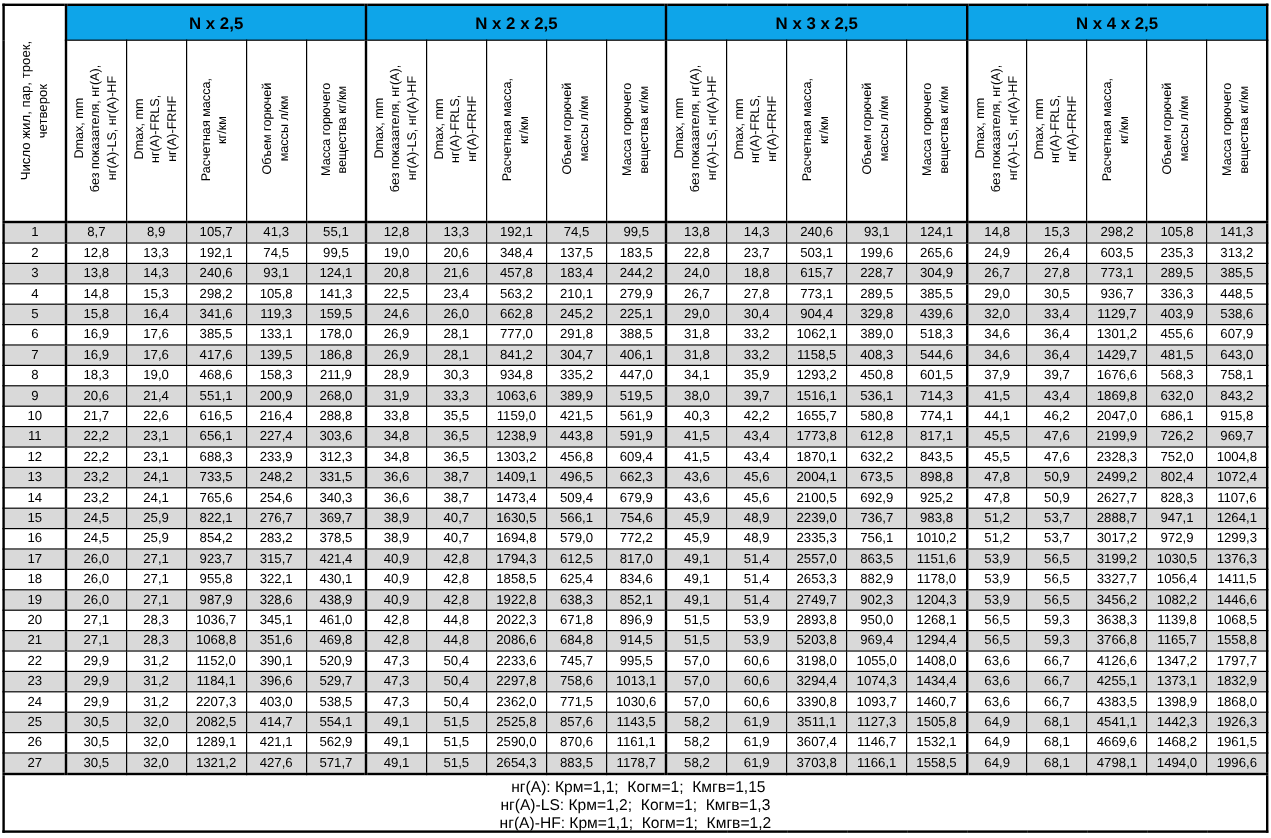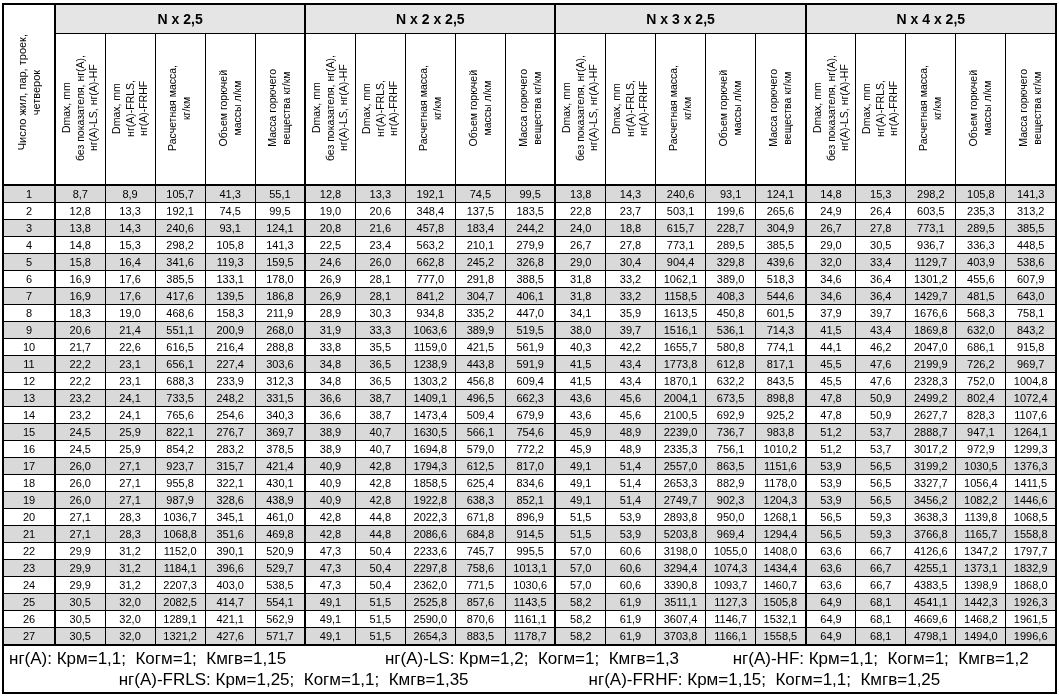--- a/index.html
+++ b/index.html
@@ -4,33 +4,33 @@
 <style>
   html,body{margin:0;padding:0;background:#fff;}
   .page{
     width:1059px;height:698px;box-sizing:border-box;
     background:#fff;padding:3px 2px 2px 2px;
     font-family:"Liberation Sans", sans-serif;color:#000;
   }
   table.tbl{border-collapse:collapse;width:100%;table-layout:fixed;border:2px solid #000;}
   .tbl th,.tbl td{border:1px solid #000;padding:0;overflow:hidden;}
   .gend{border-right-width:2px !important;}
-  .gtitle{height:28px;font-size:14px;font-weight:bold;vertical-align:middle;background:#e5e5e5;}
+  .gtitle{height:28px;font-size:14px;font-weight:bold;vertical-align:middle;background:#0ea5e9;}
   th.rot{height:150px;vertical-align:middle;text-align:center;font-weight:normal;font-size:10.5px;background:#fff;border-bottom-width:2px;}
   th.corner{vertical-align:middle;text-align:center;font-weight:normal;background:#fff;border-bottom-width:2px;}
   .vtext{
     writing-mode:vertical-rl;transform:rotate(180deg);
     white-space:pre-line;line-height:1.3;display:inline-block;
     font-size:10.5px;
   }
   .corner .vtext{font-size:11px;}
   tbody td{height:16px;text-align:center;vertical-align:middle;font-size:11px;background:#fff;}
   tbody tr.shade td{background:#d9d9d9;}
   td.notes{border-top-width:2px;height:44px;vertical-align:middle;padding:1px 0;}
-  .note-line{display:flex;align-items:flex-end;height:21px;font-size:17px;}
+  .note-line{display:flex;align-items:center;height:21px;font-size:13px;flex-direction:column;}
   .note-line.l1 > span{flex:1 1 0;text-align:center;white-space:pre;}
   .note-line.l1 > span:first-child{text-align:left;padding-left:5px;}
   .note-line.l2{justify-content:center;gap:120px;}
   .note-line.l2 > span{white-space:pre;}
 </style>
 </head>
 <body>
 
 <div class="page">
   <table class="tbl">
@@ -197,21 +197,21 @@
           <td class="gend">5</td>
           <td>15,8</td>
           <td>16,4</td>
           <td>341,6</td>
           <td>119,3</td>
           <td class="gend">159,5</td>
           <td>24,6</td>
           <td>26,0</td>
           <td>662,8</td>
           <td>245,2</td>
-          <td class="gend">326,8</td>
+          <td class="gend">225,1</td>
           <td>29,0</td>
           <td>30,4</td>
           <td>904,4</td>
           <td>329,8</td>
           <td class="gend">439,6</td>
           <td>32,0</td>
           <td>33,4</td>
           <td>1129,7</td>
           <td>403,9</td>
           <td>538,6</td>
@@ -269,21 +269,21 @@
           <td>468,6</td>
           <td>158,3</td>
           <td class="gend">211,9</td>
           <td>28,9</td>
           <td>30,3</td>
           <td>934,8</td>
           <td>335,2</td>
           <td class="gend">447,0</td>
           <td>34,1</td>
           <td>35,9</td>
-          <td>1613,5</td>
+          <td>1293,2</td>
           <td>450,8</td>
           <td class="gend">601,5</td>
           <td>37,9</td>
           <td>39,7</td>
           <td>1676,6</td>
           <td>568,3</td>
           <td>758,1</td>
         </tr>
         <tr class="shade">
           <td class="gend">9</td>

